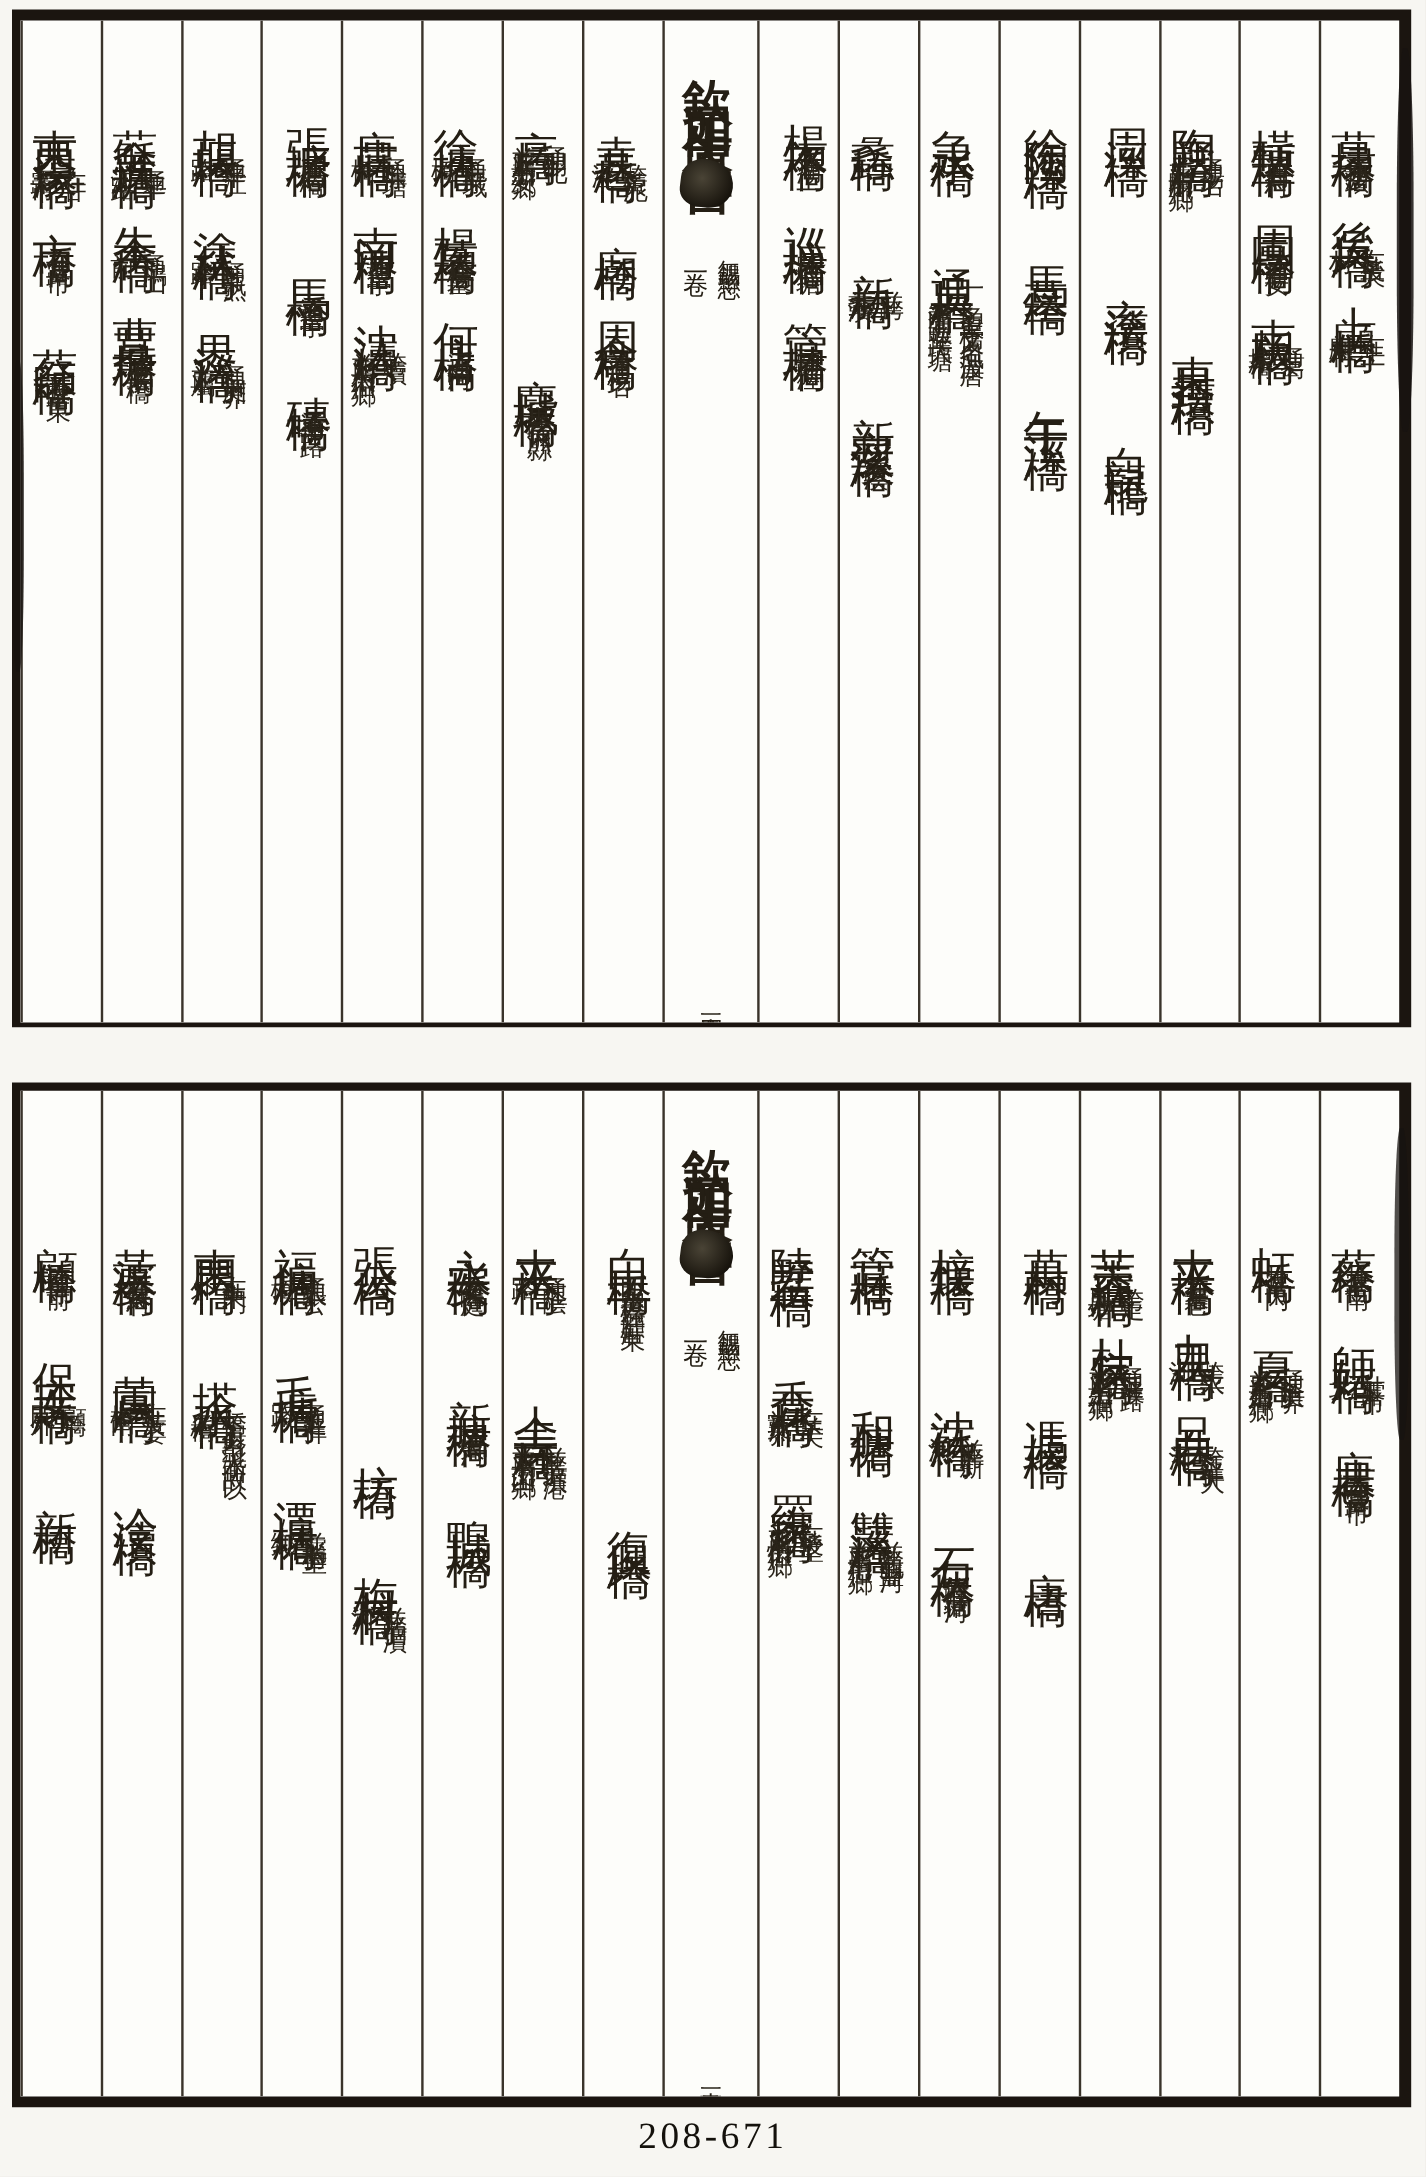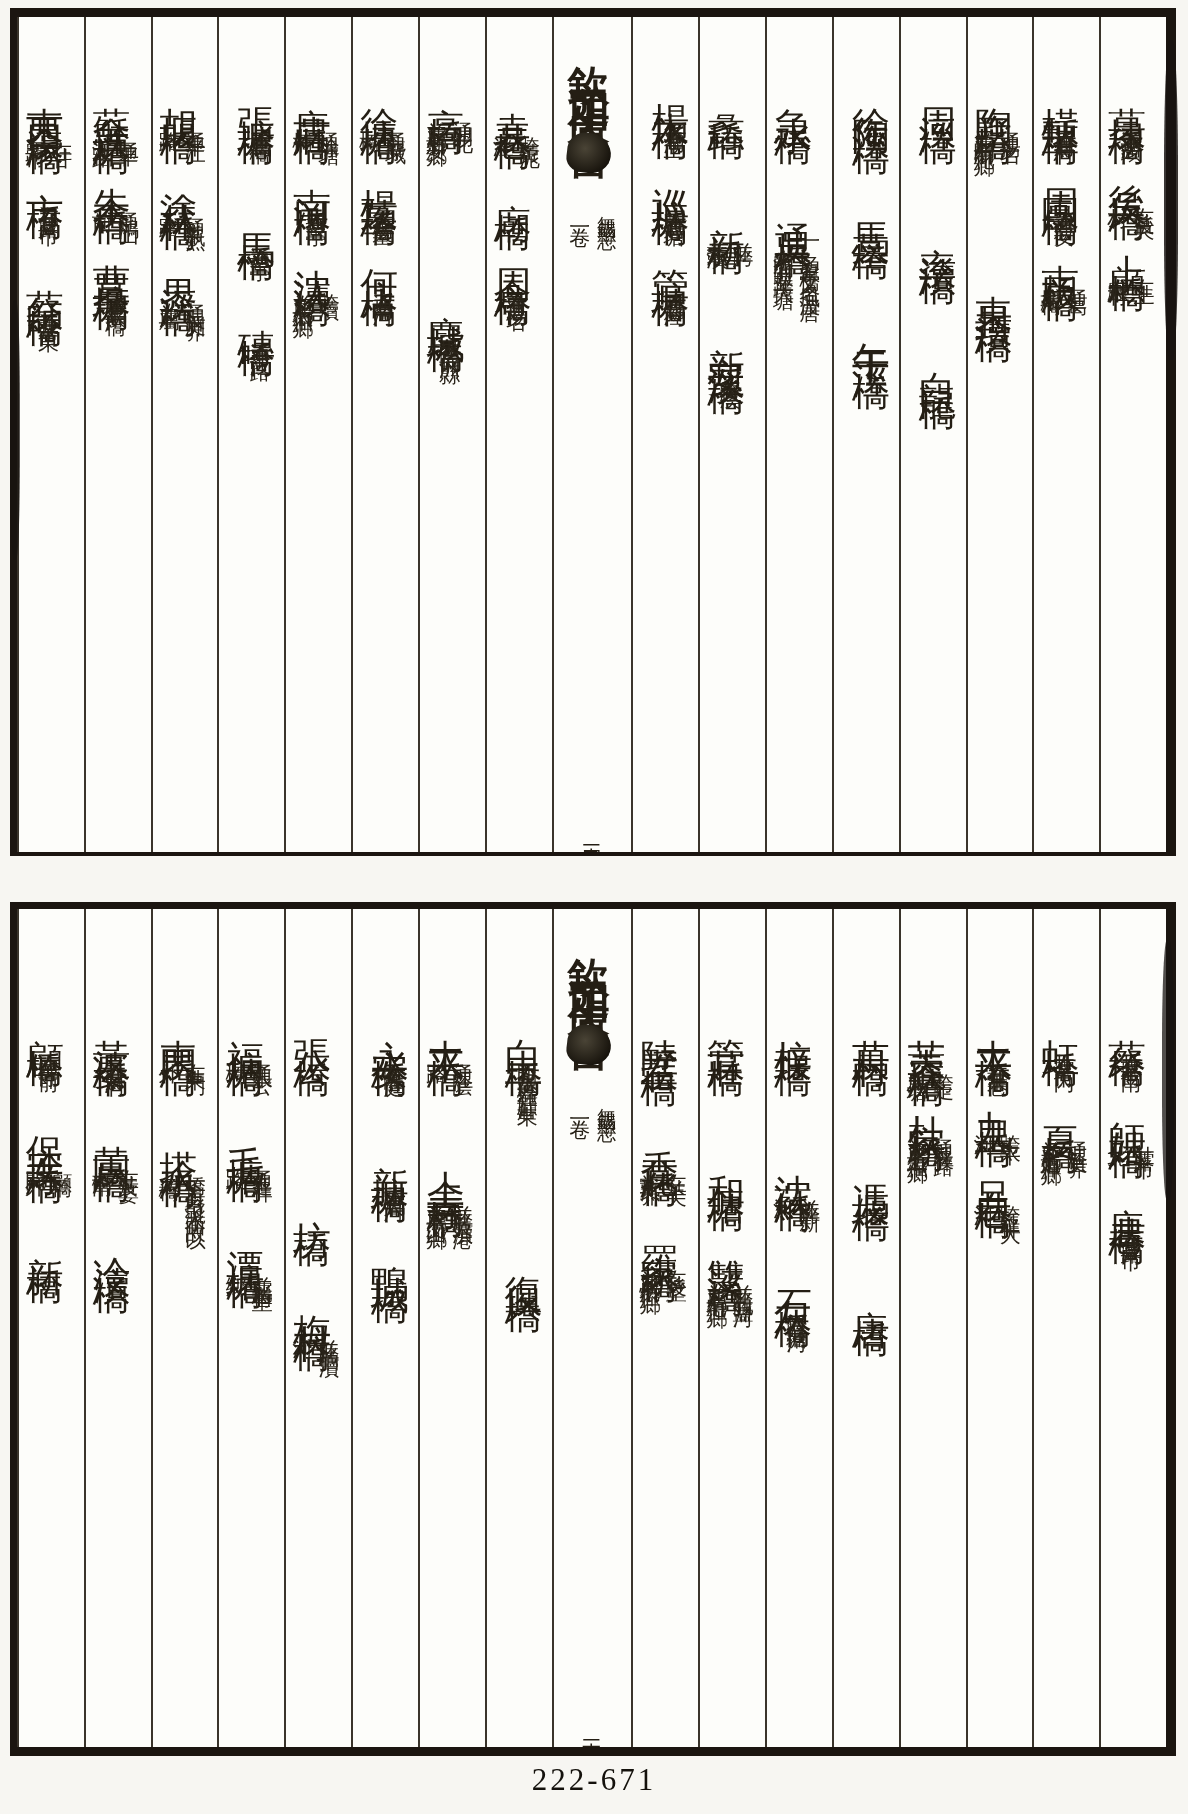--- a/index.html
+++ b/index.html
@@ -69,14 +69,14 @@
       <div class="col"><div class="entry" style="margin-top: 100px;"><span class="big">永安橋</span><span class="note"><span class="note-line">在隆庭</span></span></div><div class="entry" style="margin-top: 70px;"><span class="big">新塘橋</span><span class="note"><span class="note-line">跨大河</span></span></div><div class="entry" style="margin-top: 45px;"><span class="big">鴨城橋</span></div></div>
       <div class="col"><div class="entry" style="margin-top: 100px;"><span class="big">張公橋</span></div><div class="entry" style="margin-top: 150px;"><span class="big">坊橋</span></div><div class="entry" style="margin-top: 75px;"><span class="big">梅村橋</span><span class="note"><span class="note-line">並跨伯瀆</span><span class="note-line">河</span></span></div></div>
       <div class="col"><div class="entry" style="margin-top: 100px;"><span class="big">福塘橋</span><span class="note"><span class="note-line">通張公</span><span class="note-line">橋</span></span></div><div class="entry" style="margin-top: 50px;"><span class="big">毛塘橋</span><span class="note"><span class="note-line">通延祥</span><span class="note-line">路</span></span></div><div class="entry" style="margin-top: 50px;"><span class="big">潭塘橋</span><span class="note"><span class="note-line">並屬梅里</span><span class="note-line">鄉</span></span></div></div>
       <div class="col"><div class="entry" style="margin-top: 100px;"><span class="big">東門橋</span><span class="note"><span class="note-line">在東門</span><span class="note-line">外</span></span></div><div class="entry" style="margin-top: 55px;"><span class="big">塔水橋</span><span class="note"><span class="note-line">橋下有塔影汎水面故以</span><span class="note-line">名橋</span></span></div></div>
       <div class="col"><div class="entry" style="margin-top: 100px;"><span class="big">黃婆橋</span><span class="note"><span class="note-line">在蘇村</span></span></div><div class="entry" style="margin-top: 50px;"><span class="big">黃團橋</span><span class="note"><span class="note-line">在黃婆</span><span class="note-line">橋南</span></span></div><div class="entry" style="margin-top: 55px;"><span class="big">冷瀆橋</span></div></div>
       <div class="col"><div class="entry" style="margin-top: 100px;"><span class="big">顧橋</span><span class="note"><span class="note-line">南禪寺前</span></span></div><div class="entry" style="margin-top: 45px;"><span class="big">保安寺橋</span><span class="note"><span class="note-line">顧橋</span><span class="note-line">門外</span></span></div><div class="entry" style="margin-top: 60px;"><span class="big">新橋</span></div></div>
     </div>
   <div class="smudge a"></div>
   <div class="smudge b"></div>
   <div class="smudge c"></div>
-  <div class="footer">222-671</div>
+  <div class="footer">208-671</div>
 </div>
 
 </body></html>

